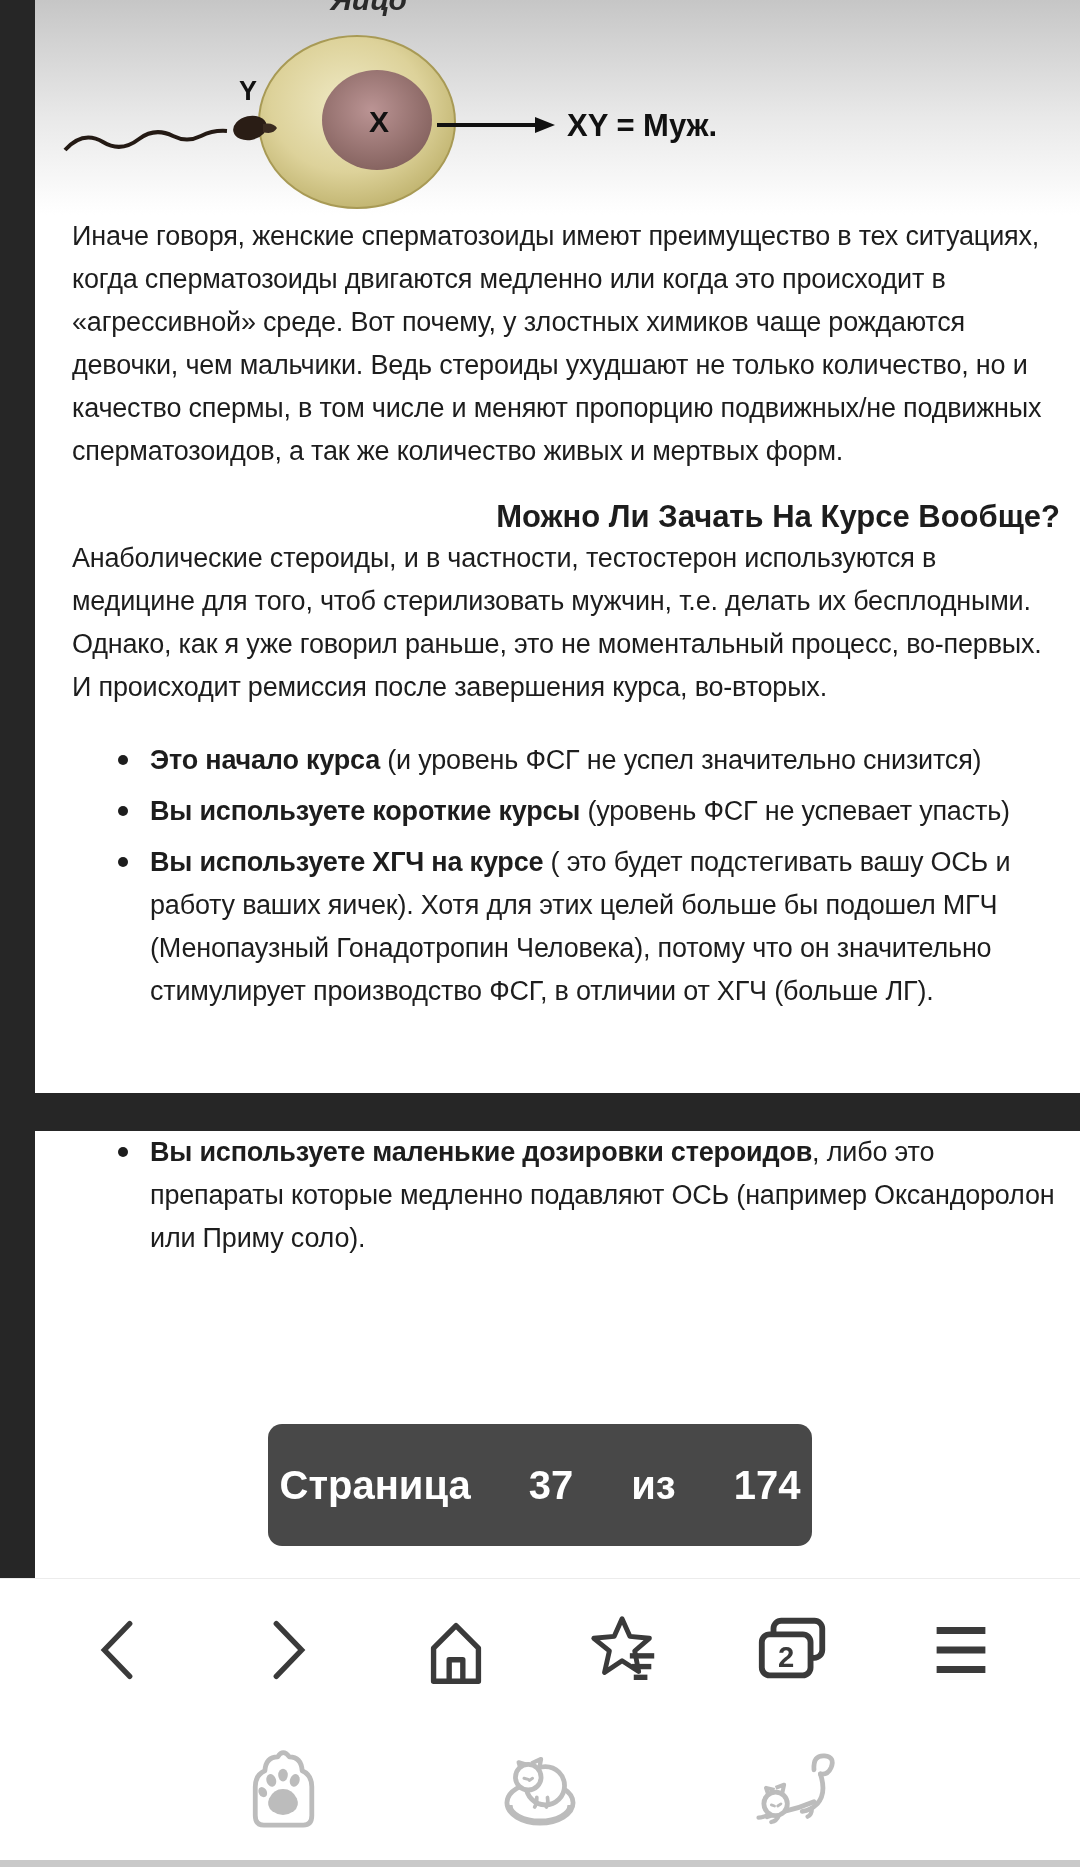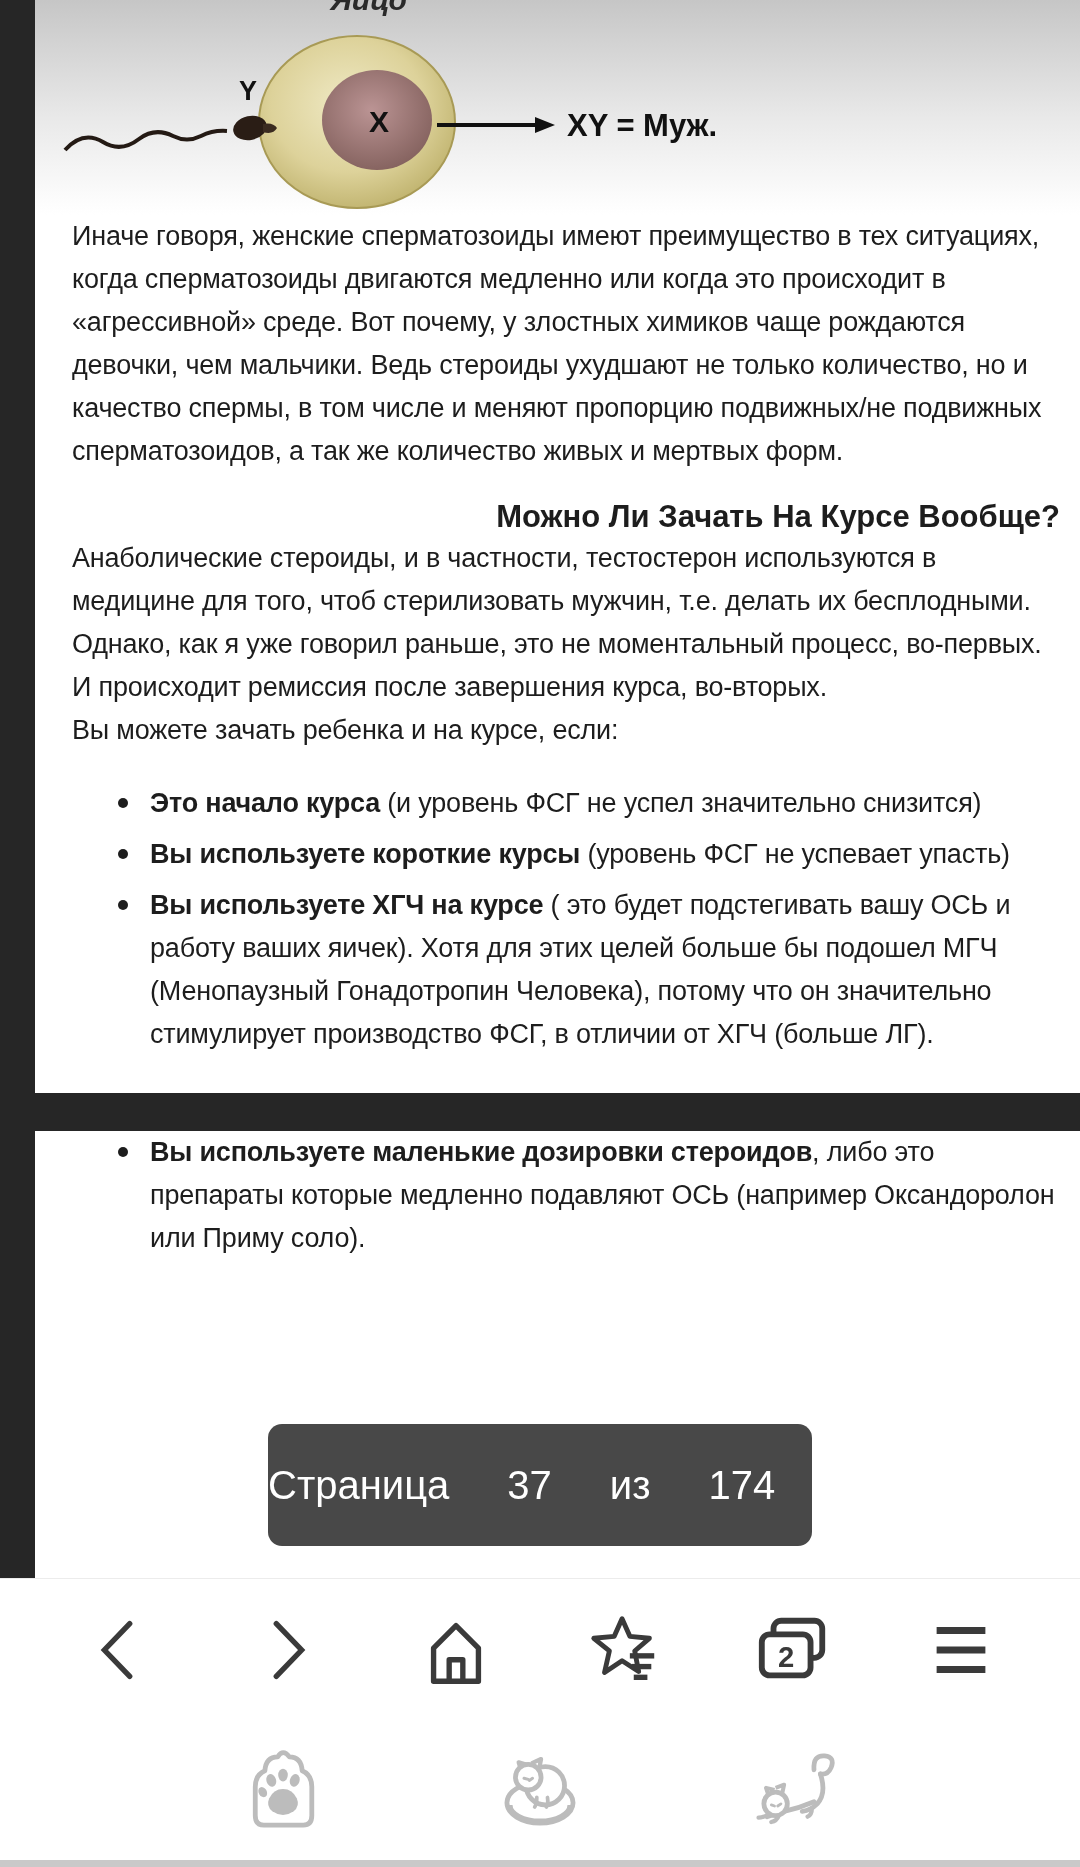--- a/index.html
+++ b/index.html
@@ -31,22 +31,22 @@
   ul.bullets li::before{content:"";position:absolute;left:2px;top:16px;width:10px;height:10px;
                         border-radius:50%;background:var(--body-text,#1d1d1d);}
   .b{font-weight:bold;}
   .page2 .content{}
   .page2 ul.bullets{margin-top:0;}
 
   
   .toast{position:absolute;left:50%;top:1424px;transform:translateX(-50%);
          width:544px;height:122px;border-radius:14px;
          background:var(--toast-bg,rgba(40,40,40,0.85));
-         display:flex;align-items:center;justify-content:flex-start;gap:58px;
-         color:var(--toast-text,#ffffff);font-size:40px;z-index:5;}
+         display:flex;align-items:center;justify-content:center;gap:58px;
+         color:var(--toast-text,#ffffff);font-size:40px;z-index:5;font-weight:bold;}
 
   
   .toolbar{position:absolute;left:0;top:1578px;width:1080px;height:142px;background:#fff;
            border-top:1px solid #ececec;display:flex;align-items:center;
            justify-content:space-evenly;color:var(--toolbar-icon,#3a3a3a);}
   .tool-btn{width:100px;height:110px;display:flex;align-items:center;justify-content:center;
             background:none;border:none;padding:0;color:inherit;}
   .tool-btn svg{width:78px;height:78px;}
 
   
@@ -95,21 +95,20 @@
           <line x1="402" y1="125" x2="500" y2="125" stroke="#111" stroke-width="4"></line>
           <polygon points="500,117 520,125 500,133" fill="#111"></polygon>
           <text x="532" y="136" font-size="31" font-weight="bold" fill="#111">XY = Муж.</text>
         </svg>
       </div>
 
       <div class="content">
         <p class="p1">Иначе говоря, женские сперматозоиды имеют преимущество в тех ситуациях, когда сперматозоиды двигаются медленно или когда это происходит в «агрессивной» среде. Вот почему, у злостных химиков чаще  рождаются девочки, чем мальчики.  Ведь стероиды ухудшают не только количество, но и качество спермы, в том числе и меняют пропорцию подвижных/не подвижных сперматозоидов, а так же количество живых и мертвых форм.</p>
         <h2>Можно Ли Зачать На Курсе Вообще?</h2>
         <p class="p2">Анаболические стероиды, и в частности, тестостерон используются в медицине для того, чтоб стерилизовать  мужчин, т.е. делать их бесплодными.  Однако, как я уже говорил раньше, это не моментальный процесс, во-первых. И происходит ремиссия после завершения курса, во-вторых.</p>
-        <p class="intro">Вы можете зачать ребенка и на курсе, если:</p>
         <ul class="bullets">
           <li>
             <span class="b">Это начало курса</span><span> (и уровень ФСГ не успел значительно снизится)</span>
           </li>
           <li>
             <span class="b">Вы используете короткие курсы</span><span> (уровень ФСГ не успевает упасть)</span>
           </li>
           <li>
             <span class="b">Вы используете ХГЧ на курсе</span><span> ( это будет подстегивать вашу ОСЬ и работу ваших яичек). Хотя для этих целей больше бы подошел МГЧ (Менопаузный Гонадотропин Человека), потому что он  значительно стимулирует производство ФСГ, в отличии от ХГЧ (больше ЛГ).</span>
           </li>

